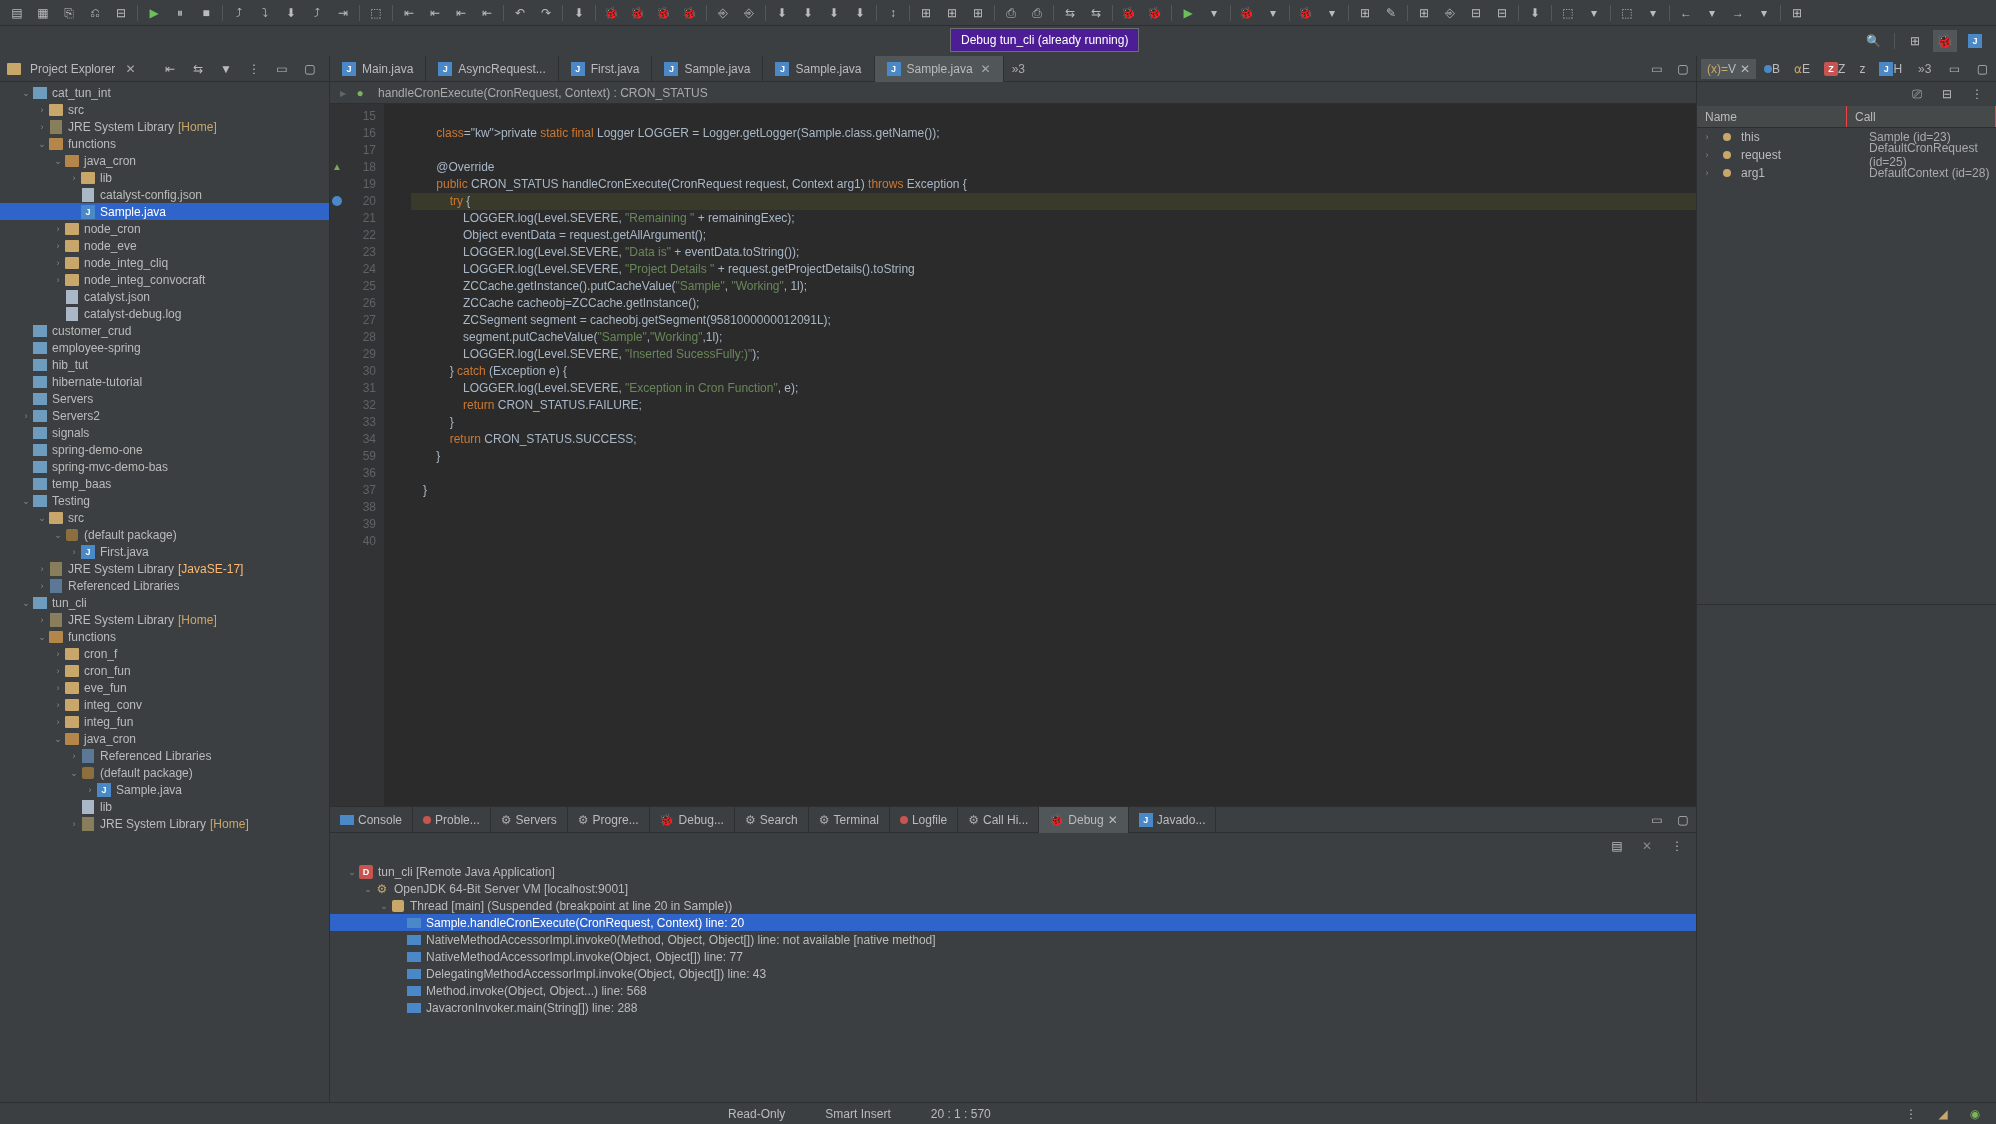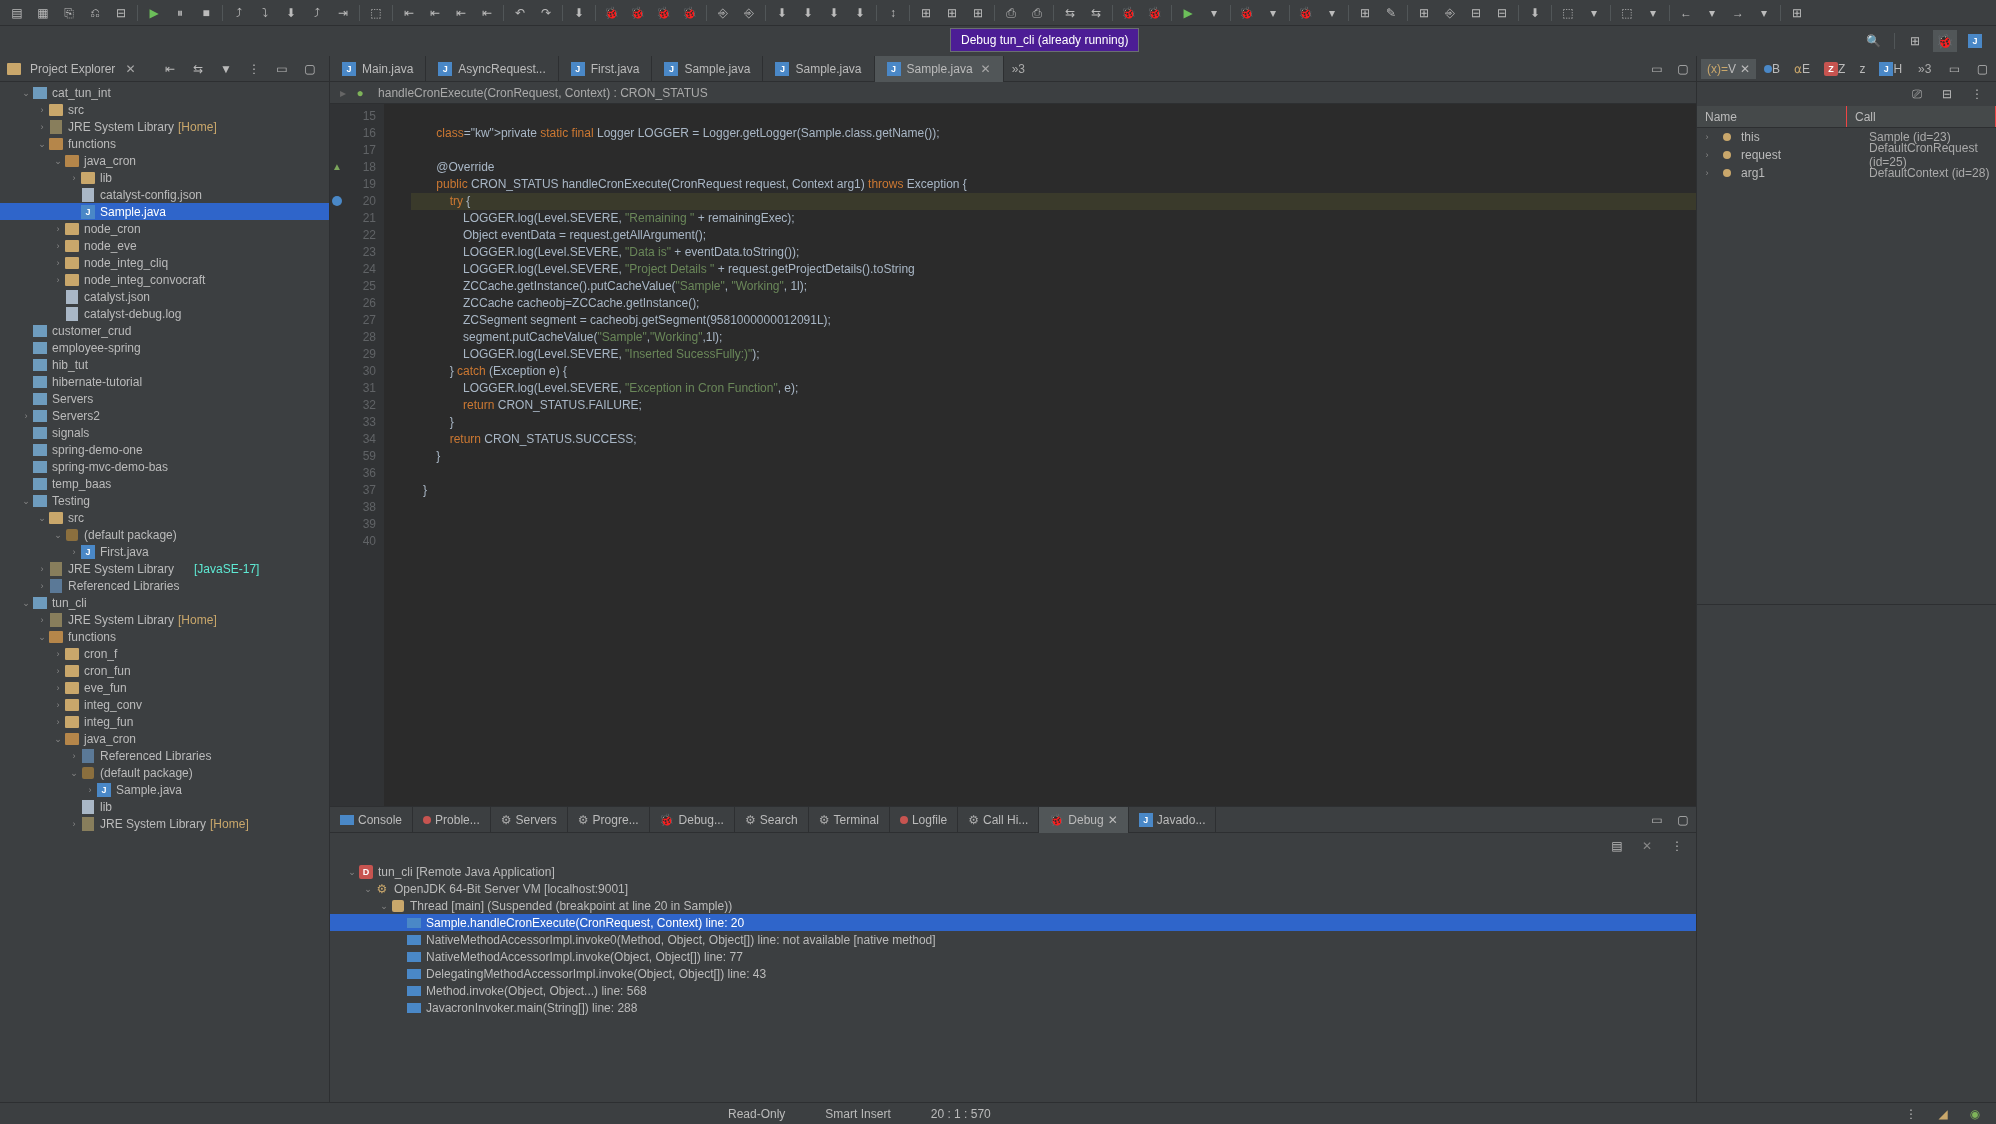--- a/index.html
+++ b/index.html
@@ -20,21 +20,21 @@
 .panel-title .close-x { margin-left: 6px; color: #aaa; cursor: pointer; }
 .panel-actions { margin-left: auto; display: flex; gap: 2px; }
 
 .tree { flex: 1; overflow-y: auto; padding: 2px 0; }
 .tree-item { display: flex; align-items: center; height: 17px; padding: 0 4px; white-space: nowrap; cursor: pointer; }
 .tree-item.selected { background: #2f65ca; color: #fff; }
 .indent { display: inline-block; }
 .exp { width: 12px; height: 12px; display: inline-flex; align-items: center; justify-content: center; font-size: 9px; color: #888; }
 .ico { width: 16px; height: 16px; display: inline-flex; align-items: center; justify-content: center; margin-right: 4px; }
 .home-tag { color: #c9a76b; margin-left: 4px; }
-.javase-tag { color: #5eead4; margin-left: 20px; }
+.javase-tag { color: #fdba74; margin-left: 4px; }
 
 .center-panel { flex: 1; display: flex; flex-direction: column; }
 .editor-tabs { height: 26px; background: #3c3f41; display: flex; align-items: center; border-bottom: 1px solid #2d2f31; }
 .etab { height: 26px; display: flex; align-items: center; padding: 0 12px; gap: 6px; border-right: 1px solid #2d2f31; cursor: pointer; }
 .etab.active { background: #515658; }
 .etab .close-x { color: #aaa; margin-left: 2px; }
 .etab-extra { padding: 0 8px; color: #aaa; }
 .breadcrumb { height: 22px; display: flex; align-items: center; padding: 0 10px; border-bottom: 1px solid #2d2f31; gap: 6px; color: #aaa; }
 .bc-sep { color: #666; }
 

